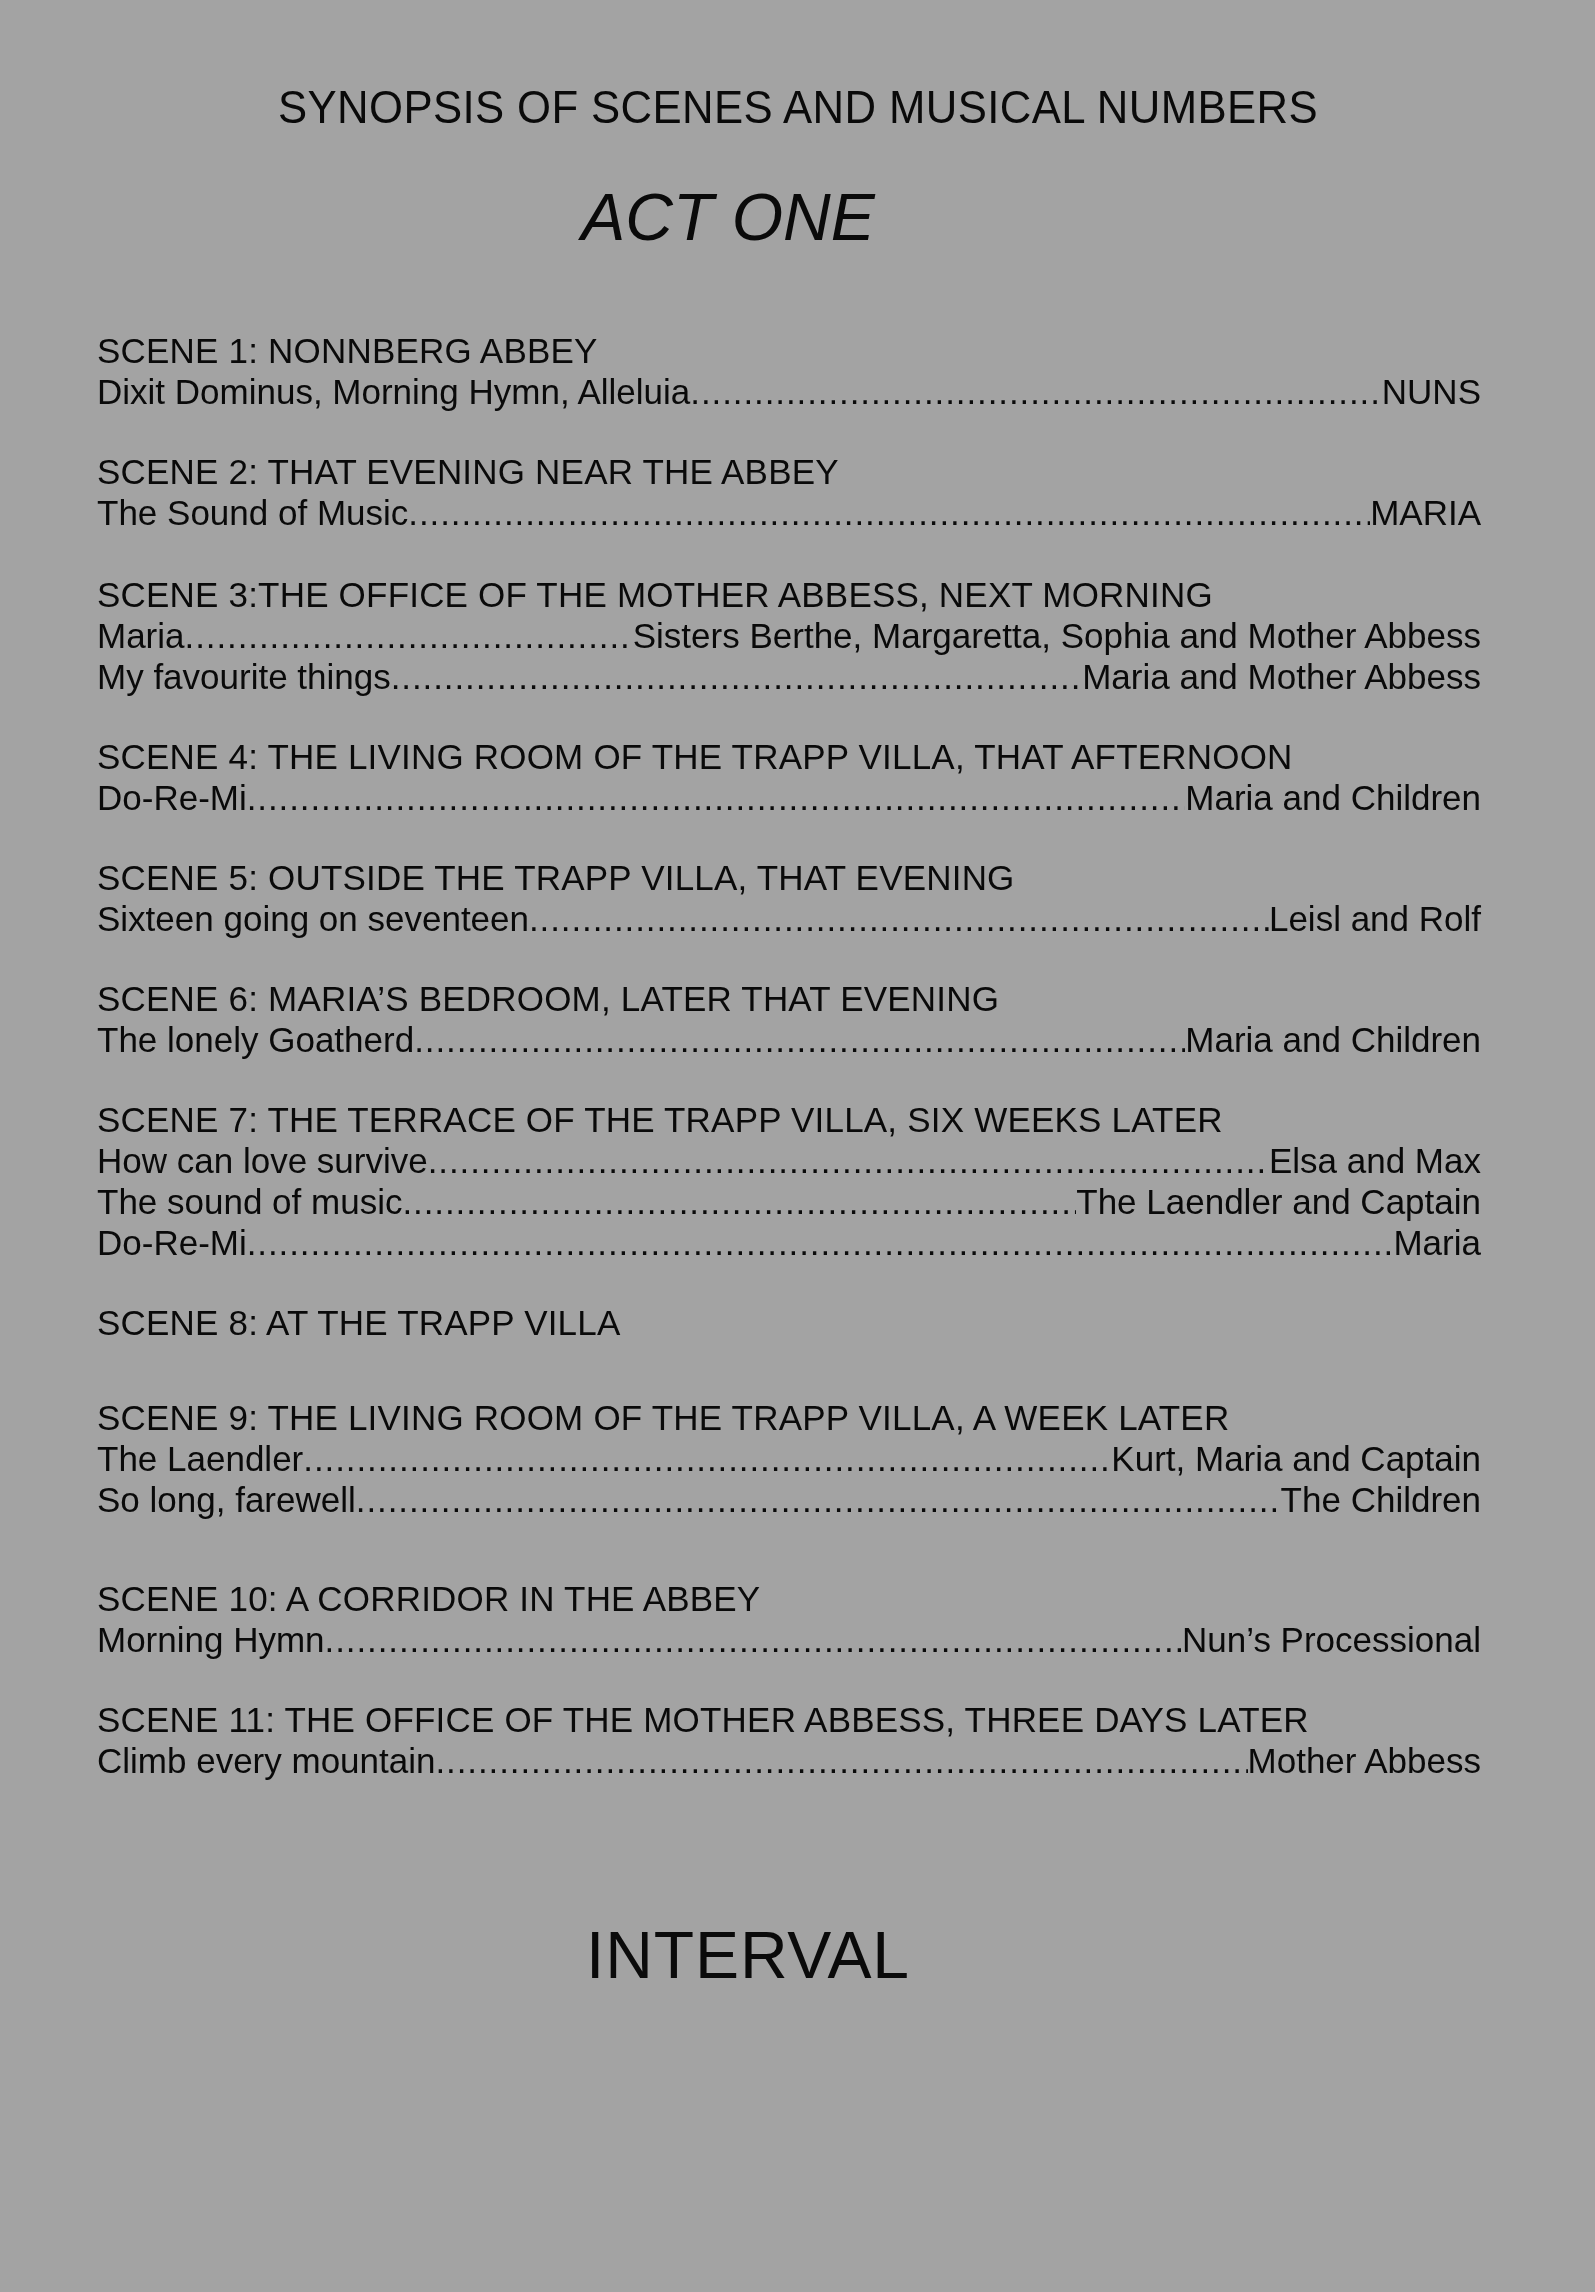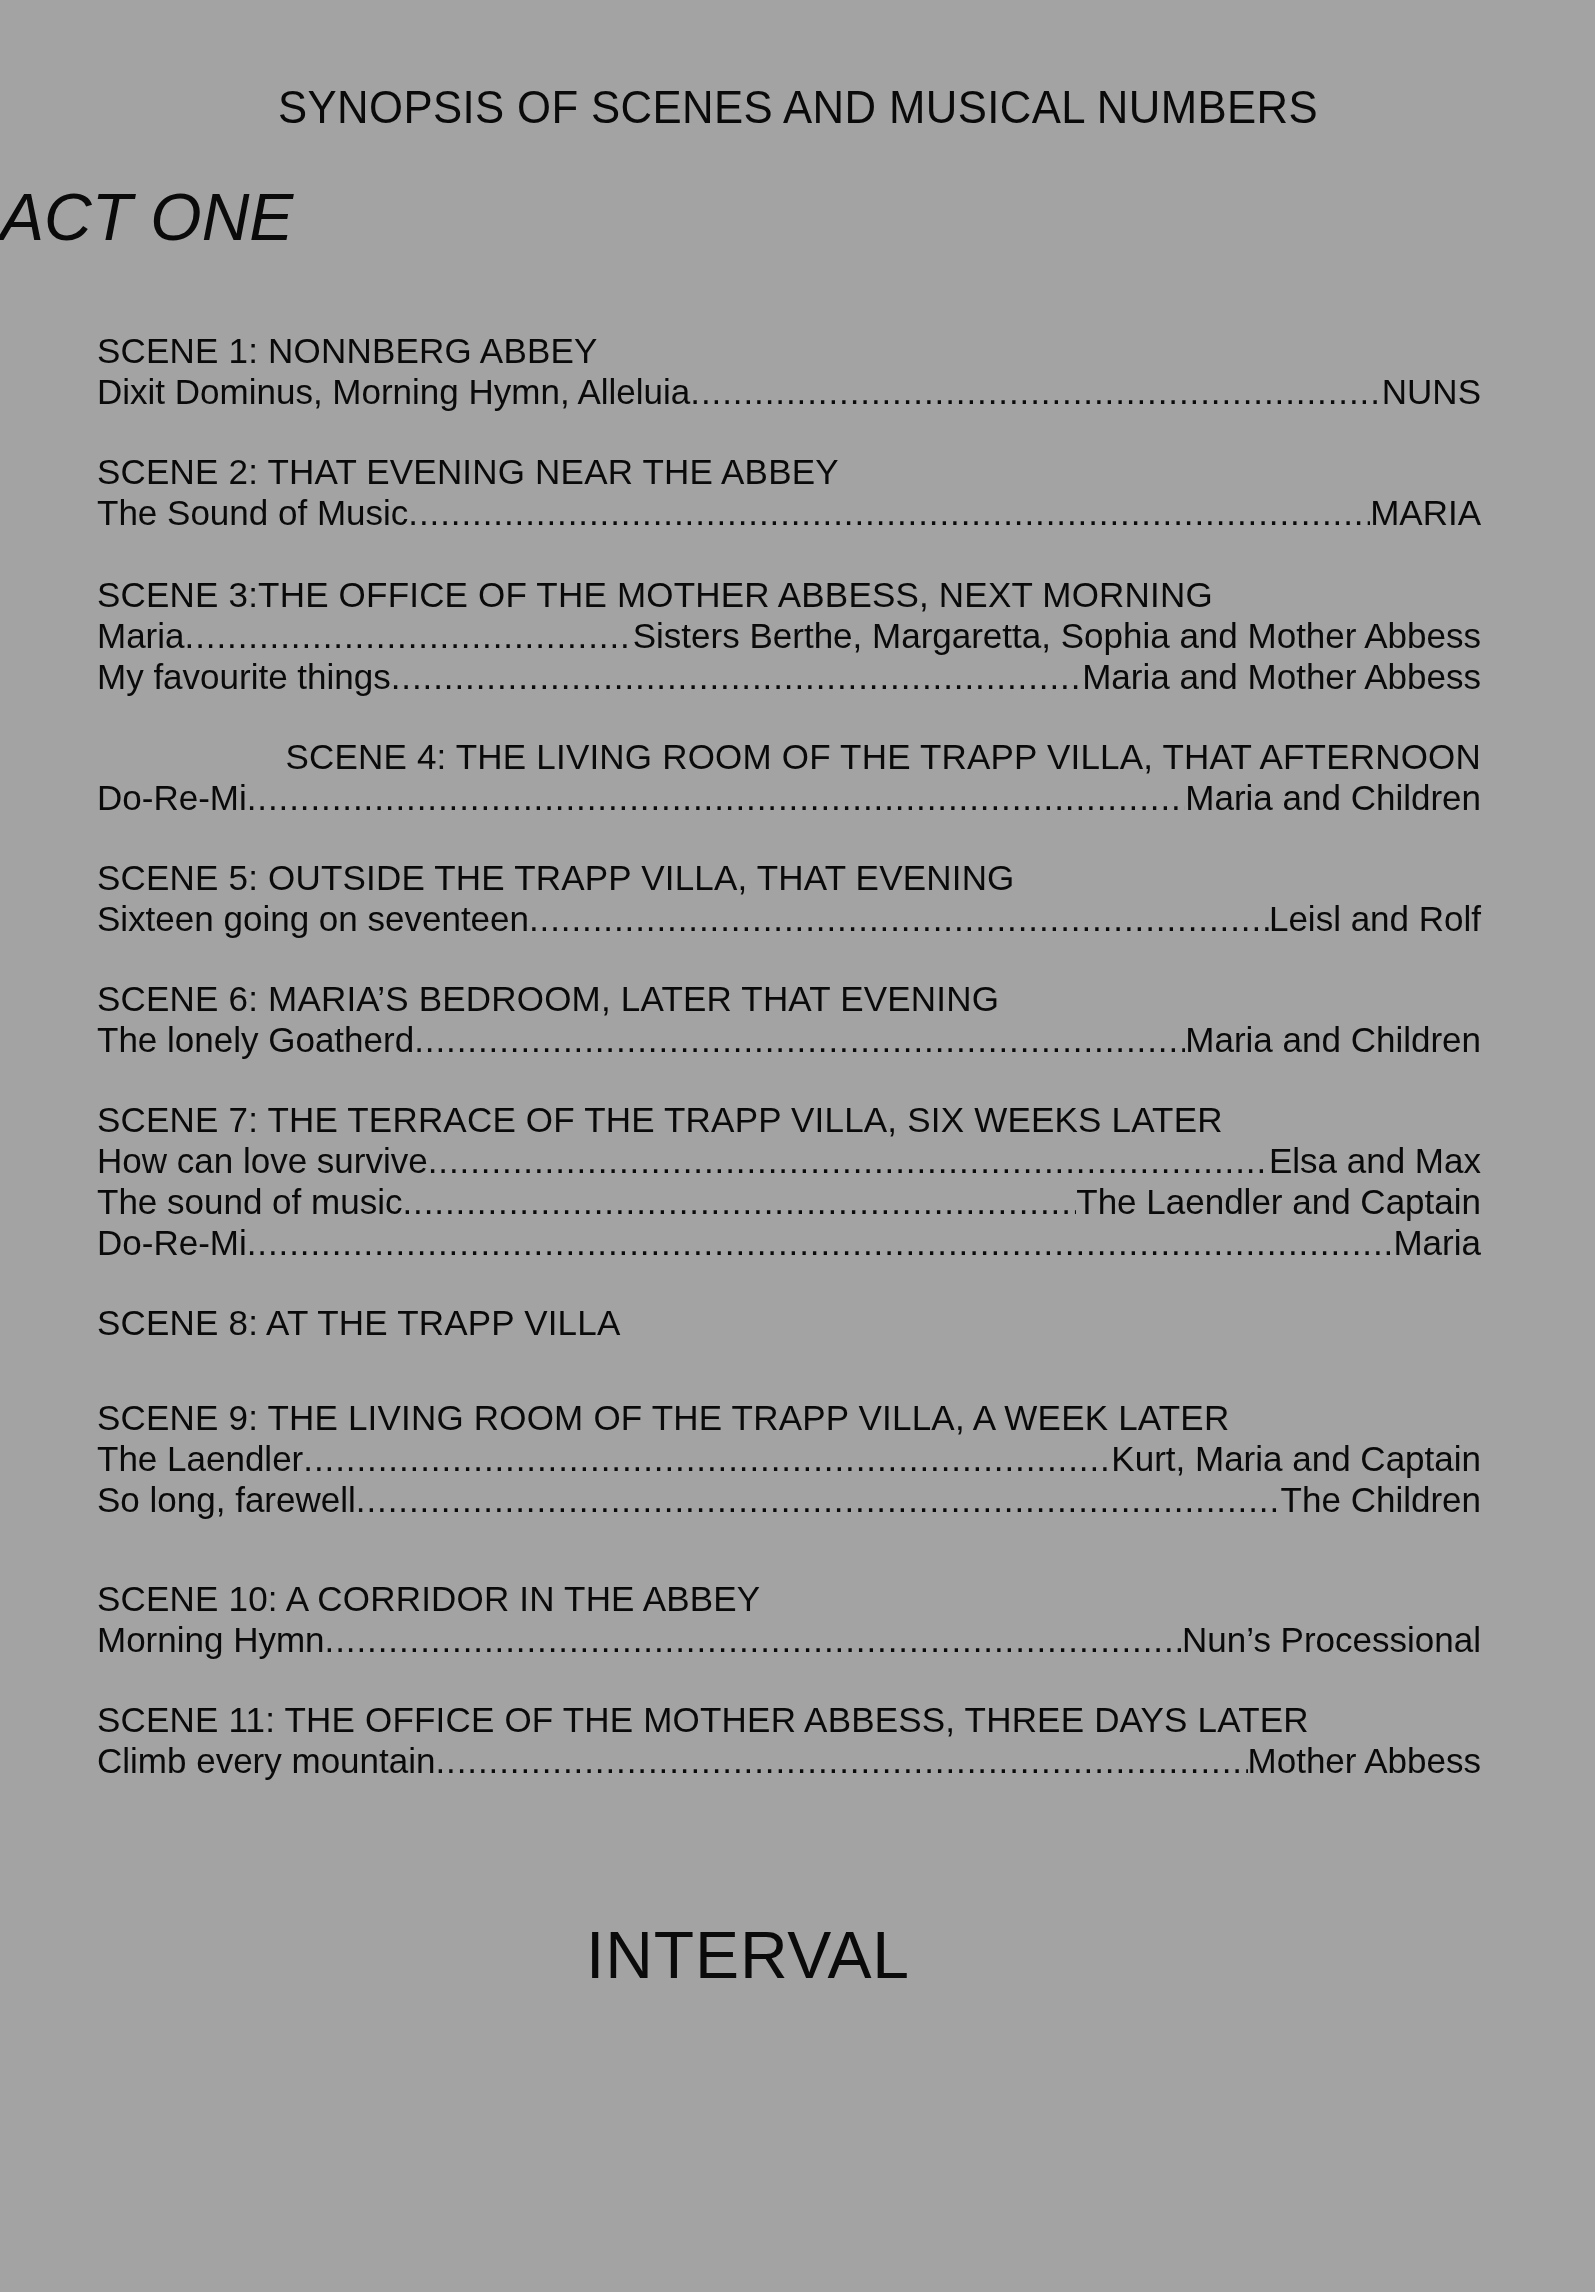--- a/index.html
+++ b/index.html
@@ -6,22 +6,22 @@
   body {
     width: 1596px; height: 2293px; position: relative; overflow: hidden;
     font-family: "Liberation Sans", sans-serif; color: #0a0a0a;
   }
   .page { position: absolute; left: 0; top: 0; width: 1596px; height: 2293px; background: #a3a3a3; }
   .title {
     position: absolute; left: 0; width: 1596px; top: 79px; text-align: center;
     font-size: 47px; letter-spacing: 0.4px; transform: scaleX(0.93); transform-origin: center;
   }
   .act {
-    position: absolute; left: 0; width: 1368px; top: 179px; 
-    font-size: 66px; font-style: italic;
+    position: absolute; left: 0; width: 1368px; top: 179px; text-align: center;
+    font-size: 66px; font-style: italic; padding-left: 44px;
   }
   .scenes { position: absolute; left: 97px; top: 330px; width: 1384px; }
   .scene { margin-bottom: 39px; }
   .scene-heading { font-size: 35px; line-height: 41px; white-space: nowrap; letter-spacing: 0.2px; }
   .number { display: flex; align-items: baseline; font-size: 35px; line-height: 41px; white-space: nowrap; }
   .num-title { flex: 0 0 auto; }
   .num-dots { flex: 1 1 auto; overflow: hidden; white-space: nowrap; letter-spacing: 0.9px; }
   .num-dots::after { content: "........................................................................................................................................................................................................"; }
   .num-perf { flex: 0 0 auto; }
   .interval {
@@ -59,21 +59,21 @@
           <span class="num-title">Maria</span>
           <span class="num-dots"></span>
           <span class="num-perf">Sisters Berthe, Margaretta, Sophia and Mother Abbess</span>
         </div>
         <div class="number">
           <span class="num-title">My favourite things</span>
           <span class="num-dots"></span>
           <span class="num-perf">Maria and Mother Abbess</span>
         </div>
       </div>
-      <div class="scene" style="margin-bottom: 39px; text-align: right;">
+      <div class="scene" style="margin-bottom: 39px;">
         <div class="scene-heading">SCENE 4: THE LIVING ROOM OF THE TRAPP VILLA, THAT AFTERNOON</div>
         <div class="number">
           <span class="num-title">Do-Re-Mi</span>
           <span class="num-dots"></span>
           <span class="num-perf">Maria and Children</span>
         </div>
       </div>
       <div class="scene" style="margin-bottom: 39px;">
         <div class="scene-heading">SCENE 5: OUTSIDE THE TRAPP VILLA, THAT EVENING</div>
         <div class="number">

